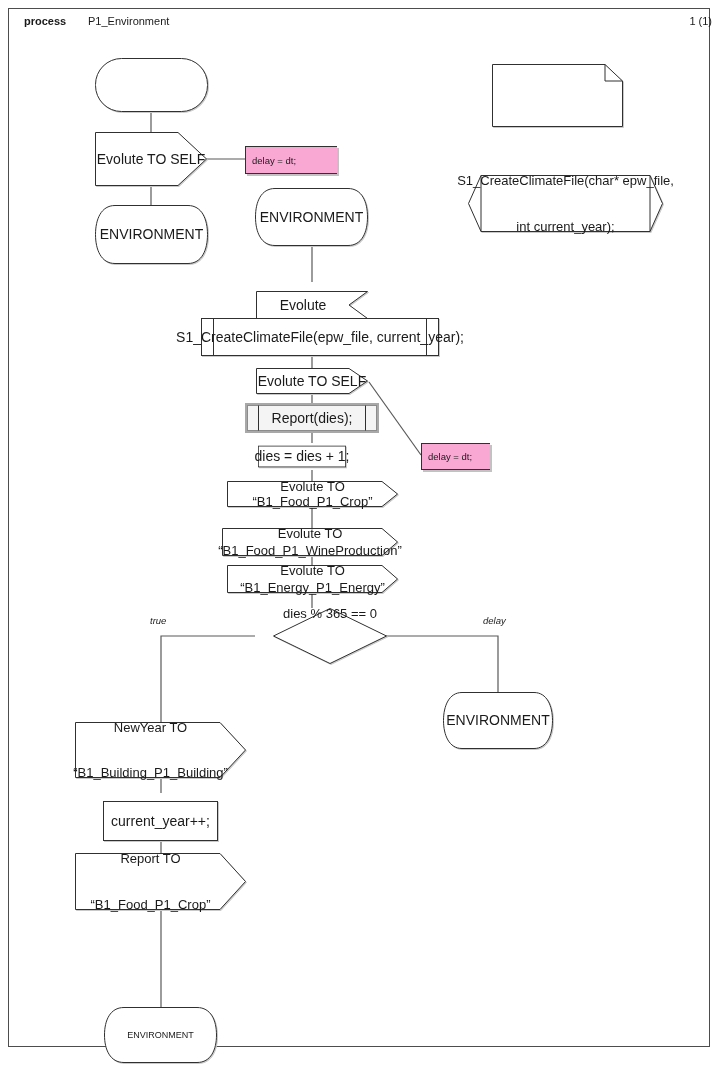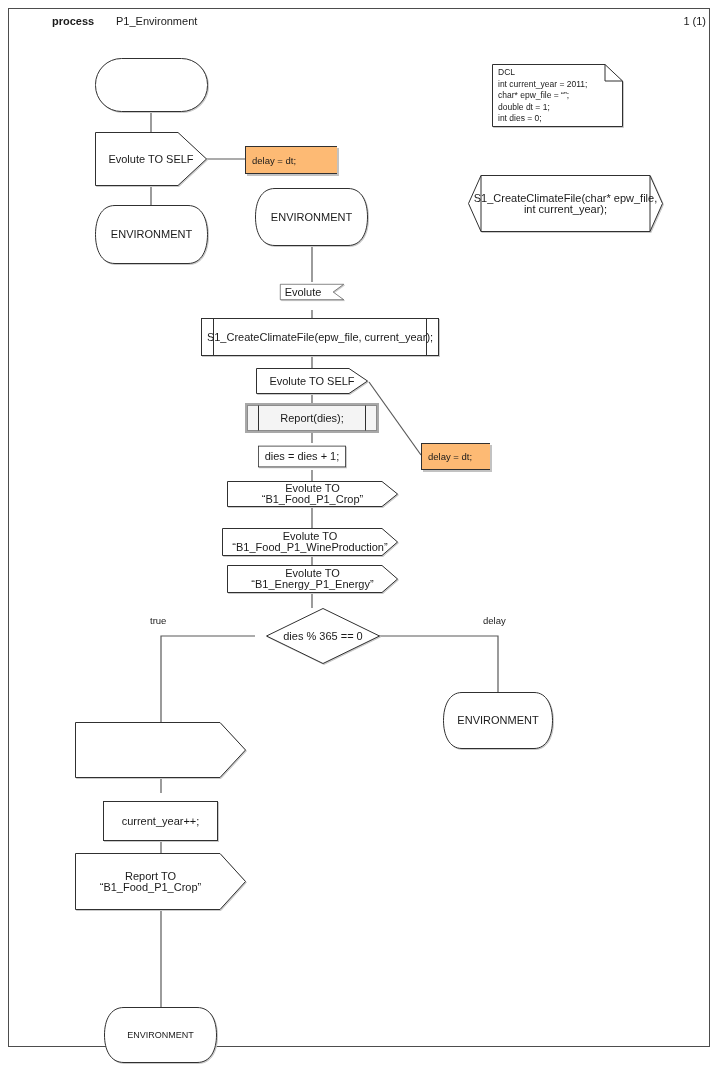--- a/index.html
+++ b/index.html
@@ -4,60 +4,60 @@
 <style>
   html,body { margin:0; padding:0; background:#ffffff; }
   body {
     width:718px; height:1066px; position:relative; overflow:hidden;
     font-family:"Liberation Sans", sans-serif; color:#1a1a1a;
   }
   .page-border {
     position:absolute; left:8px; top:8px; width:700px; height:1037px;
     border:1px solid #4d4d4d; background:#ffffff;
   }
-  .hdr { position:absolute; top:15px; font-size:11px; white-space:nowrap;margin-left:28px; }
+  .hdr { position:absolute; top:15px; font-size:11px; white-space:nowrap; }
   .hdr.kw { left:24px; font-weight:bold; }
   .hdr.title { left:88px;text-align:center; }
-  .hdr.page { right:12px; }
+  .hdr.page { right:6px; }
 
   #wires { position:absolute; left:0; top:0; width:718px; height:1066px; pointer-events:none; }
   #wires polyline, #wires line { fill:none; stroke:#595959; stroke-width:1.2; }
 
   .node { position:absolute; }
   .node > svg { position:absolute; left:0; top:0; width:100%; height:100%; overflow:visible; display:block; }
   .shape { fill:#ffffff; stroke:#303030; stroke-width:1; }
   .shape-line { stroke:#303030; stroke-width:1; }
   .shadow > svg { filter: drop-shadow(1.5px 1.8px 0px #c9c9c9); }
 
   .lbl {
     position:absolute; left:0; top:0; right:0; bottom:0;
     display:flex; flex-direction:column; align-items:center; justify-content:center;
-    font-size:11px; line-height:11px; text-align:center; white-space:nowrap;
-  }
-  .lbl.small { font-size:11px; }
+    font-size:14px; line-height:11px; text-align:center; white-space:nowrap;
+  }
+  .lbl.small { font-size:13px;justify-content:space-between; }
 
   .comment {
-    position:absolute; background:#fdba74;
+    position:absolute; background:#f9a8d4;
     border:1px solid #303030; border-right:none;
     box-shadow:2px 2px 0 #c2c2c2;
     display:flex; align-items:center;
     font-size:9.5px; padding-left:6px; white-space:nowrap;
   }
 
   .sel-frame {
     position:absolute; border:2px solid #a8a8a8; background:#d946ef;
     box-sizing:border-box;
   }
   .sel-frame > svg { position:absolute; left:0; top:0; width:100%; height:100%; }
 
   .note-text {
     position:absolute; left:6px; top:3px; right:2px; bottom:2px;
     font-size:8.5px; line-height:11.6px; text-align:left; white-space:nowrap;
   }
-  .branch-lbl { position:absolute; font-size:9.5px; white-space:nowrap; }
+  .branch-lbl { position:absolute; font-size:9.5px; white-space:nowrap;font-style:italic; }
 </style>
 </head>
 <body>
 
 <div class="page-border"></div>
 
 <div class="hdr kw">process</div>
 <div class="hdr title">P1_Environment</div>
 <div class="hdr page">1 (1)</div>
 
@@ -106,21 +106,21 @@
   <div class="lbl">ENVIRONMENT</div>
 </div>
 
 <div class="node shadow" style="left:255px;top:188px;width:113px;height:58px">
   <svg viewBox="0 0 113 58" preserveAspectRatio="none">
     <path class="shape" d="M20,0.5 H93 C107,0.5 112.5,14 112.5,29 C112.5,44 107,57.5 93,57.5 H20 C6,57.5 0.5,44 0.5,29 C0.5,14 6,0.5 20,0.5 Z"></path>
   </svg>
   <div class="lbl">ENVIRONMENT</div>
 </div>
 
-<div class="node shadow" style="left:256px;top:284px;width:112px;height:16px">
+<div class="node shadow" style="left:256px;top:291px;width:112px;height:28px">
   <svg viewBox="0 0 112 28">
       <polygon class="shape" points="0.5,0.5 111.5,0.5 93,14 111.5,27.5 0.5,27.5"></polygon>
     </svg>
   <div class="lbl" style="right:18px">Evolute</div>
 </div>
 
 <div class="node shadow" style="left:190px;top:318px;width:260px;height:38px">
   <svg viewBox="0 0 238 38">
     <rect class="shape" x="0.5" y="0.5" width="237" height="37"></rect>
     <line class="shape-line" x1="12.5" y1="0.5" x2="12.5" y2="37.5"></line>
@@ -179,40 +179,44 @@
 <div class="node shadow" style="left:227px;top:565px;width:171px;height:28px">
   <svg viewBox="0 0 171 28">
       <polygon class="shape" points="0.5,0.5 155,0.5 170.5,14 155,27.5 0.5,27.5"></polygon>
     </svg>
   <div class="lbl small">
     <span>Evolute TO</span>
     <span>“B1_Energy_P1_Energy”</span>
   </div>
 </div>
 
-<div class="node shadow" style="left:266px;top:608px;width:114px;height:56px">
+<div class="node shadow" style="left:273px;top:608px;width:114px;height:56px">
   <svg viewBox="0 0 114 56">
       <polygon class="shape" points="57,0.5 113.5,28 57,55.5 0.5,28"></polygon>
     </svg>
   <div class="lbl small">dies % 365 == 0</div>
 </div>
 <div class="branch-lbl" style="left:150px;top:615px">true</div>
 <div class="branch-lbl" style="left:483px;top:615px">delay</div>
 
 <div class="node shadow" style="left:443px;top:692px;width:110px;height:57px">
   <svg viewBox="0 0 110 57" preserveAspectRatio="none">
     <path class="shape" d="M19,0.5 H91 C104,0.5 109.5,14 109.5,28.5 C109.5,43 104,56.5 91,56.5 H19 C6,56.5 0.5,43 0.5,28.5 C0.5,14 6,0.5 19,0.5 Z"></path>
   </svg>
   <div class="lbl">ENVIRONMENT</div>
 </div>
 
 <div class="node shadow" style="left:75px;top:722px;width:171px;height:56px">
   <svg viewBox="0 0 171 56">
       <polygon class="shape" points="0.5,0.5 145,0.5 170.5,28 145,55.5 0.5,55.5"></polygon>
     </svg>
+  <div class="lbl small" style="right:20px">
+    <span>NewYear TO</span>
+    <span>“B1_Building_P1_Building”</span>
+  </div>
 </div>
 
 <div class="node shadow" style="left:103px;top:793px;width:115px;height:56px">
   <svg viewBox="0 0 115 40">
       <rect class="shape" x="0.5" y="0.5" width="114" height="39"></rect>
     </svg>
   <div class="lbl">current_year++;</div>
 </div>
 
 <div class="node shadow" style="left:75px;top:853px;width:171px;height:57px">
@@ -230,27 +234,20 @@
     <path class="shape" d="M20,0.5 H93 C107,0.5 112.5,13.5 112.5,28 C112.5,42.5 107,55.5 93,55.5 H20 C6,55.5 0.5,42.5 0.5,28 C0.5,13.5 6,0.5 20,0.5 Z"></path>
   </svg>
   <div class="lbl" style="font-size:9px">ENVIRONMENT</div>
 </div>
 
 <div class="node shadow" style="left:492px;top:64px;width:131px;height:63px">
   <svg viewBox="0 0 131 63">
     <path class="shape" d="M0.5,0.5 H113 L130.5,17 V62.5 H0.5 Z"></path>
     <path d="M113,0.5 V17 H130.5" fill="none" stroke="#303030" stroke-width="1"></path>
   </svg>
-  <div class="note-text">
-    <div>DCL</div>
-    <div>int current_year = 2011;</div>
-    <div>char* epw_file = “”;</div>
-    <div>double dt = 1;</div>
-    <div>int dies = 0;</div>
-  </div>
 </div>
 
 <div class="node shadow" style="left:468px;top:175px;width:195px;height:57px">
   <svg viewBox="0 0 195 57">
     <polygon class="shape" points="13,0.5 182,0.5 194.5,28.5 182,56.5 13,56.5 0.5,28.5"></polygon>
     <line class="shape-line" x1="13" y1="0.5" x2="13" y2="56.5"></line>
     <line class="shape-line" x1="182" y1="0.5" x2="182" y2="56.5"></line>
   </svg>
   <div class="lbl small">
     <span>S1_CreateClimateFile(char* epw_file,</span>

